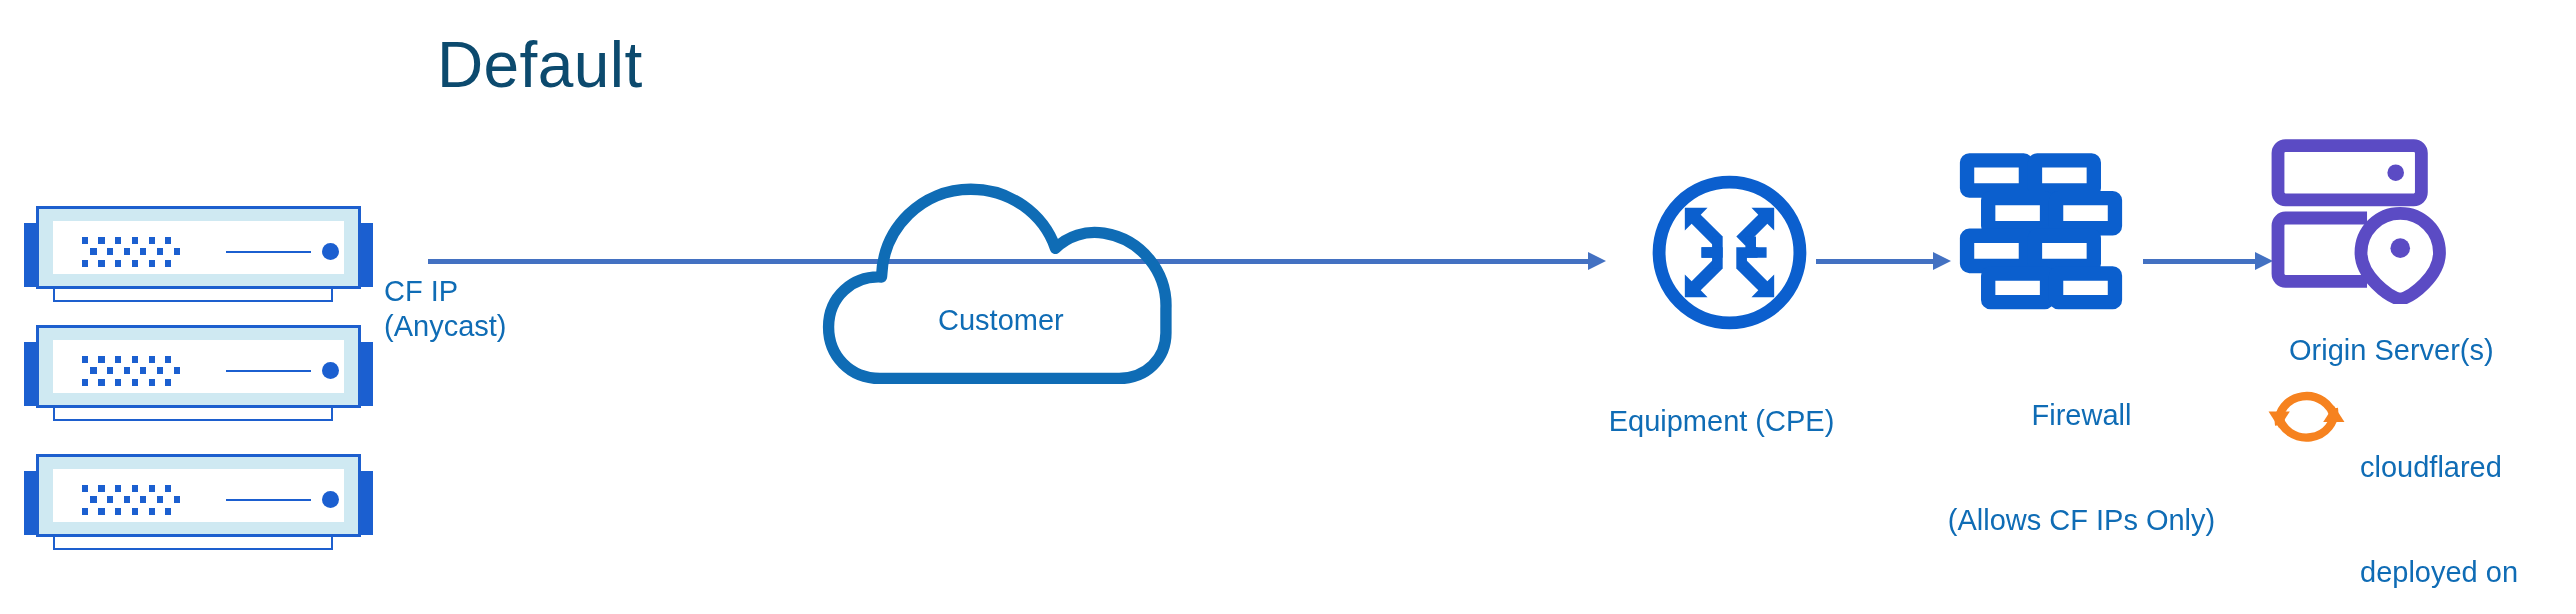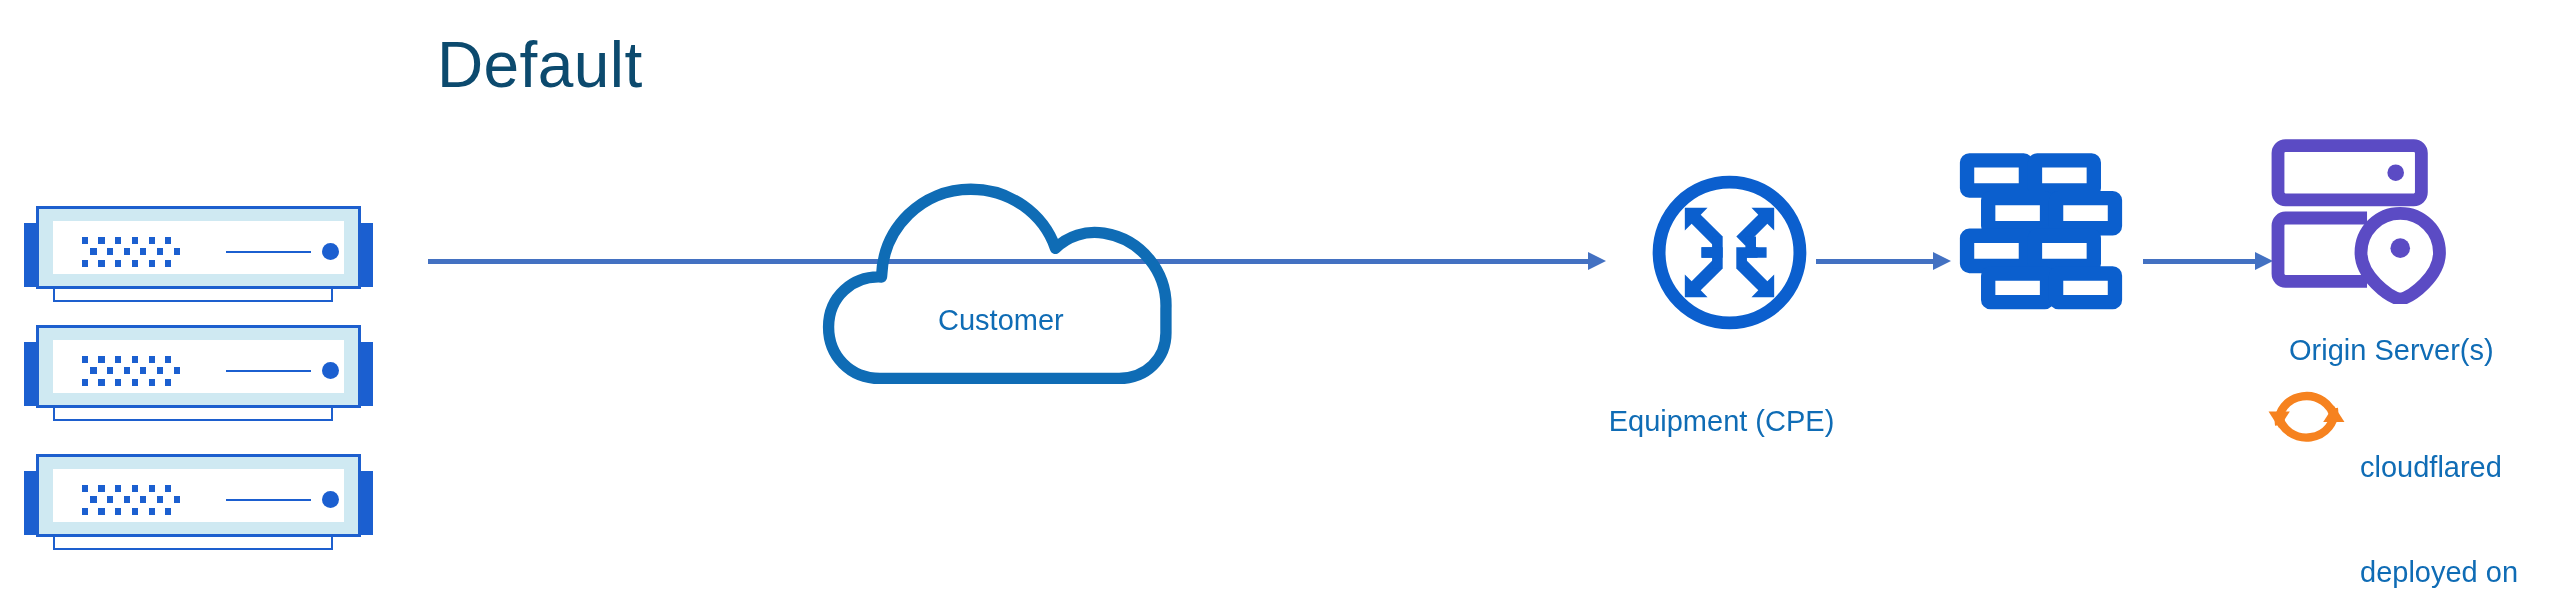--- a/index.html
+++ b/index.html
@@ -287,20 +287,24 @@
       </div>
     </div>
   </div>
 
   <div class="abs flow-arrow" id="arrow-edge-to-cpe" style="left:428px; top:246px; width:1178px;">
     <div class="shaft" style="width:1162px;"></div>
     <div class="head" style="left:1160px;"></div>
   </div>
 
 
+  <div class="abs" id="label-cf-ip">
+    <div class="label">CF IP</div>
+    <div class="label">(Anycast)</div>
+  </div>
 
   <div class="abs" id="internet-cloud">
     <svg viewBox="0 0 620 370" width="469" height="280" aria-hidden="true">
       <path d="M78 360
                C38 360 10 330 10 292
                C10 252 42 224 80 226
                C82 160 134 110 198 110
                C250 110 294 142 310 188
                C326 172 350 164 374 168
                C424 176 458 220 456 268
@@ -353,20 +357,24 @@
         <rect x="102" y="12" width="78" height="40" rx="3"></rect>
         <rect x="40" y="62" width="78" height="40" rx="3"></rect>
         <rect x="130" y="62" width="78" height="40" rx="3"></rect>
         <rect x="12" y="112" width="78" height="40" rx="3"></rect>
         <rect x="102" y="112" width="78" height="40" rx="3"></rect>
         <rect x="40" y="162" width="78" height="38" rx="3"></rect>
         <rect x="130" y="162" width="78" height="38" rx="3"></rect>
       </g>
     </svg>
   </div>
+  <div class="abs label center" id="label-firewall">
+    <div>Firewall</div>
+    <div>(Allows CF IPs Only)</div>
+  </div>
 
   <div class="abs flow-arrow" id="arrow-firewall-to-origin" style="left:2143px; top:246px; width:130px;">
     <div class="shaft" style="width:114px;"></div>
     <div class="head" style="left:112px;"></div>
   </div>
 
   <div class="abs" id="origin-server-icon">
     <svg viewBox="0 0 240 220" width="182" height="166" aria-hidden="true">
 
       <rect x="10" y="10" width="190" height="72" rx="10" fill="none" stroke="#5b4bc4" stroke-width="17"></rect>

